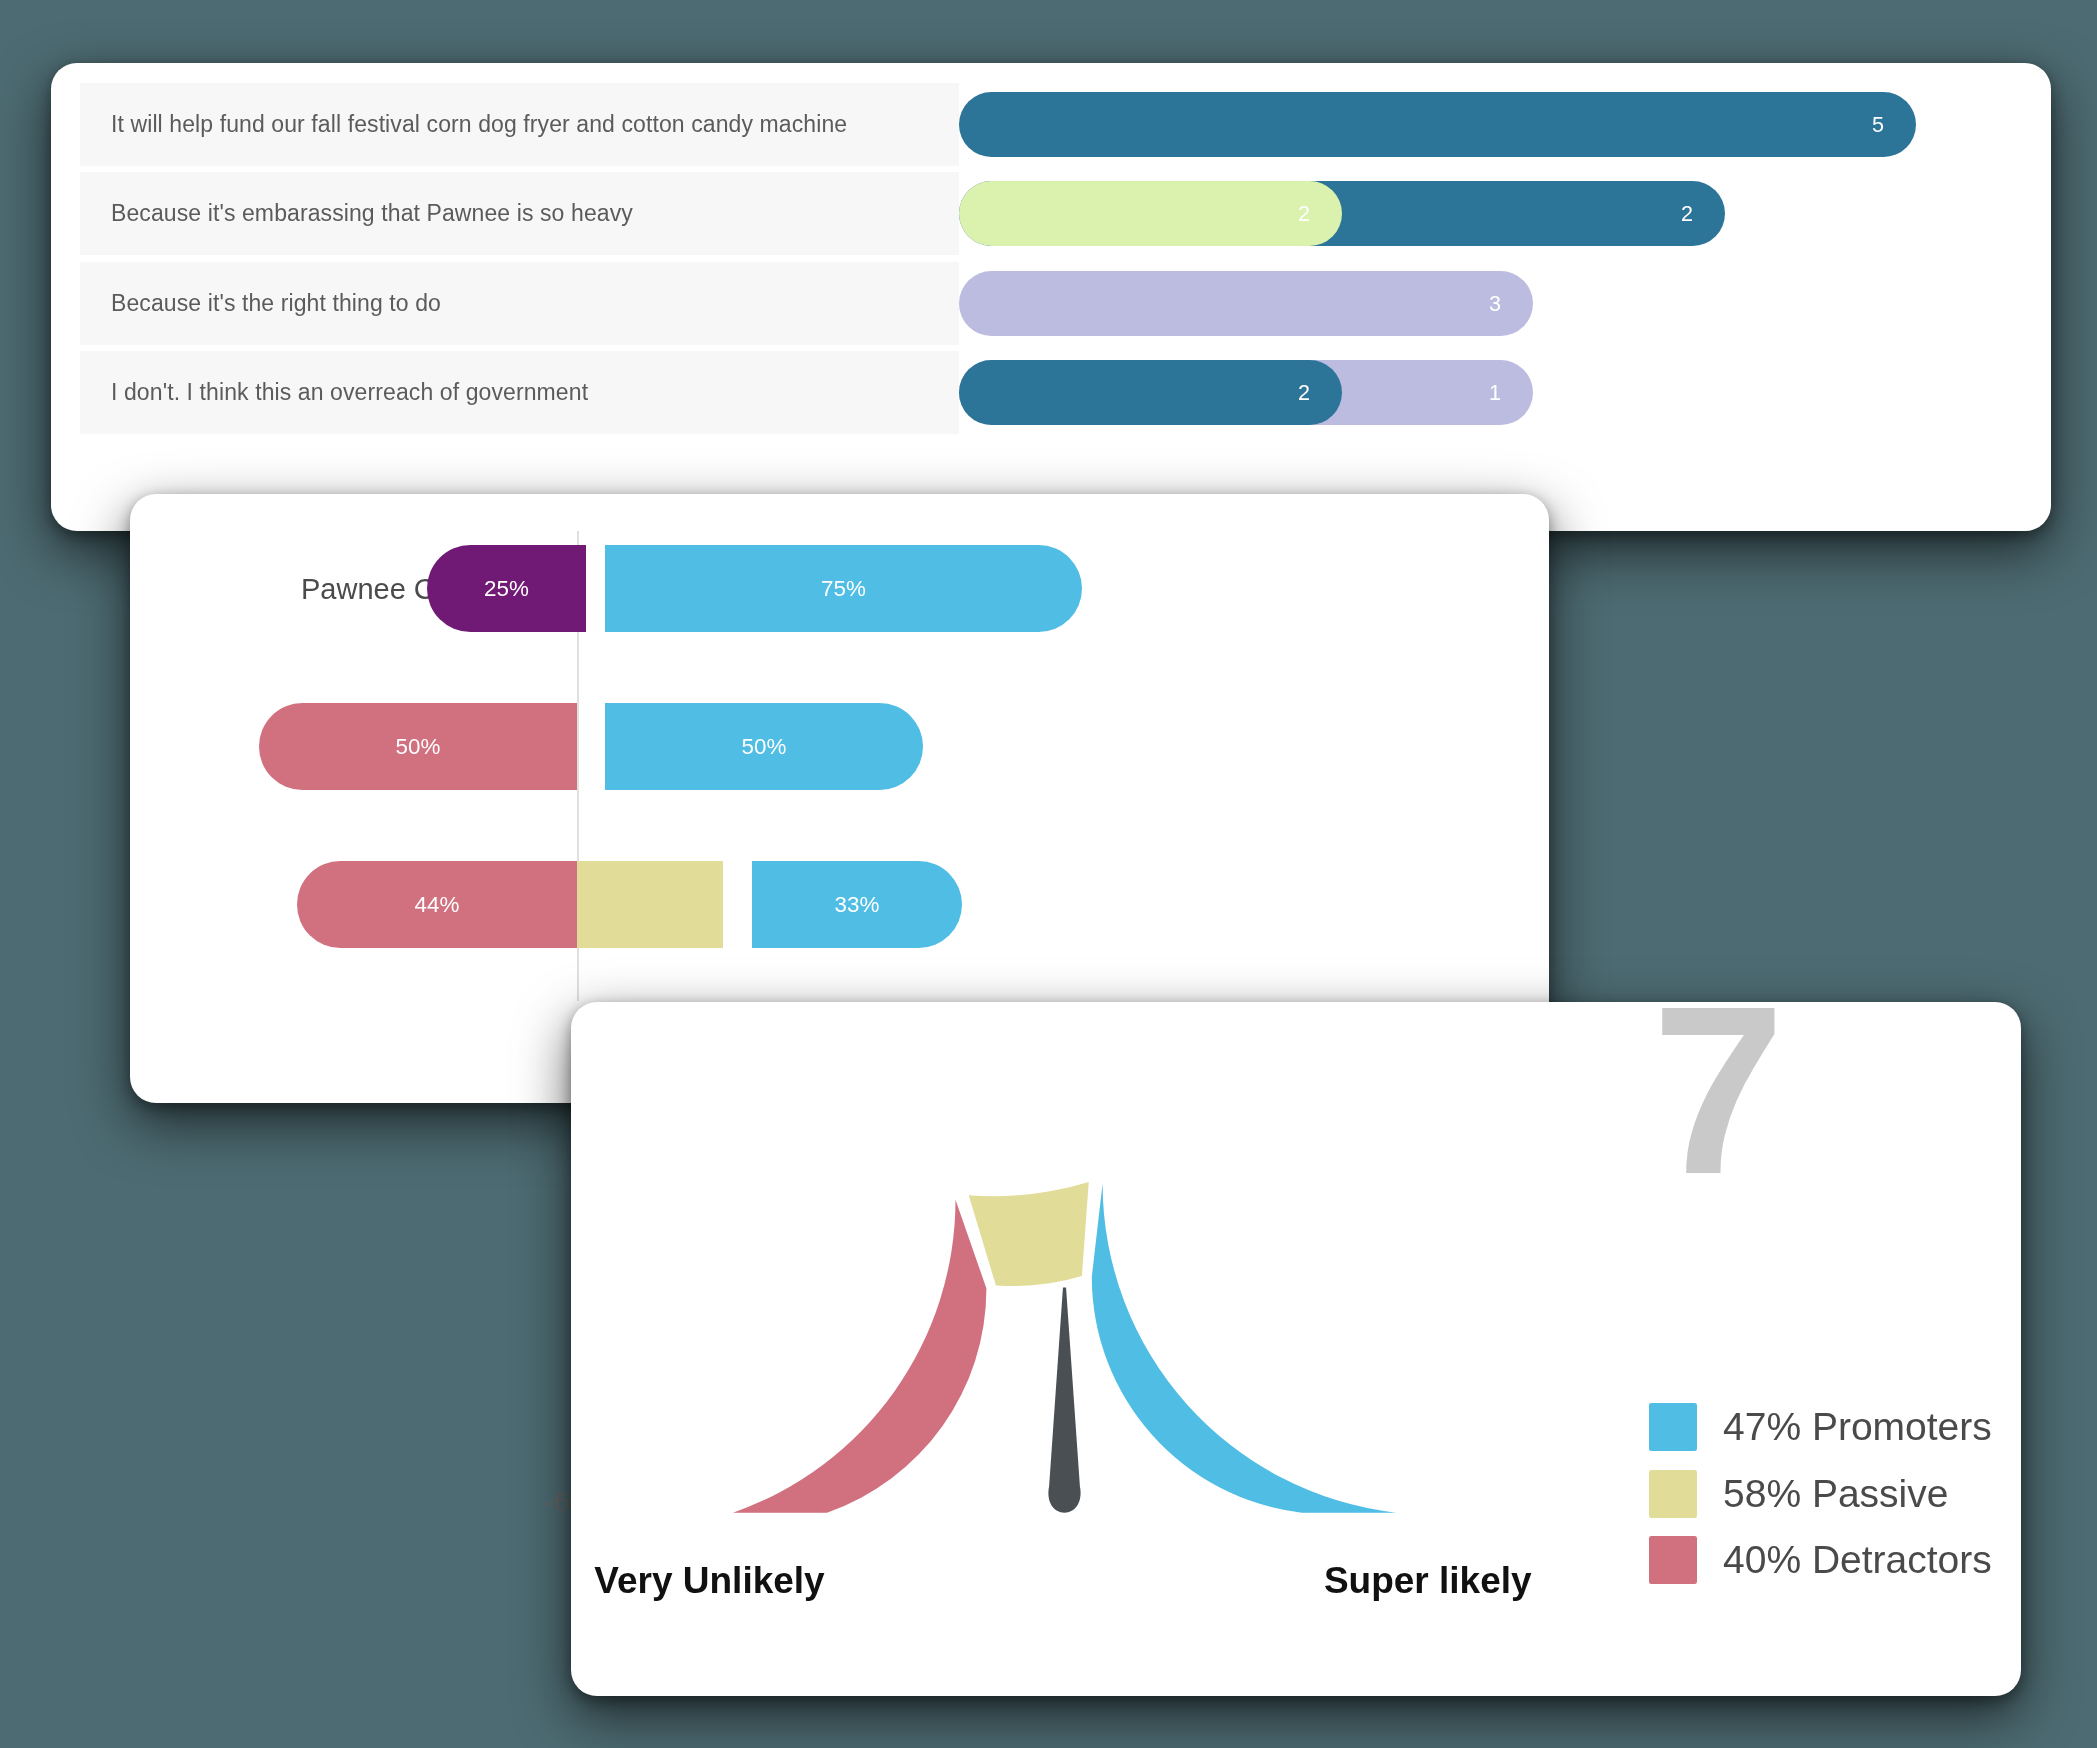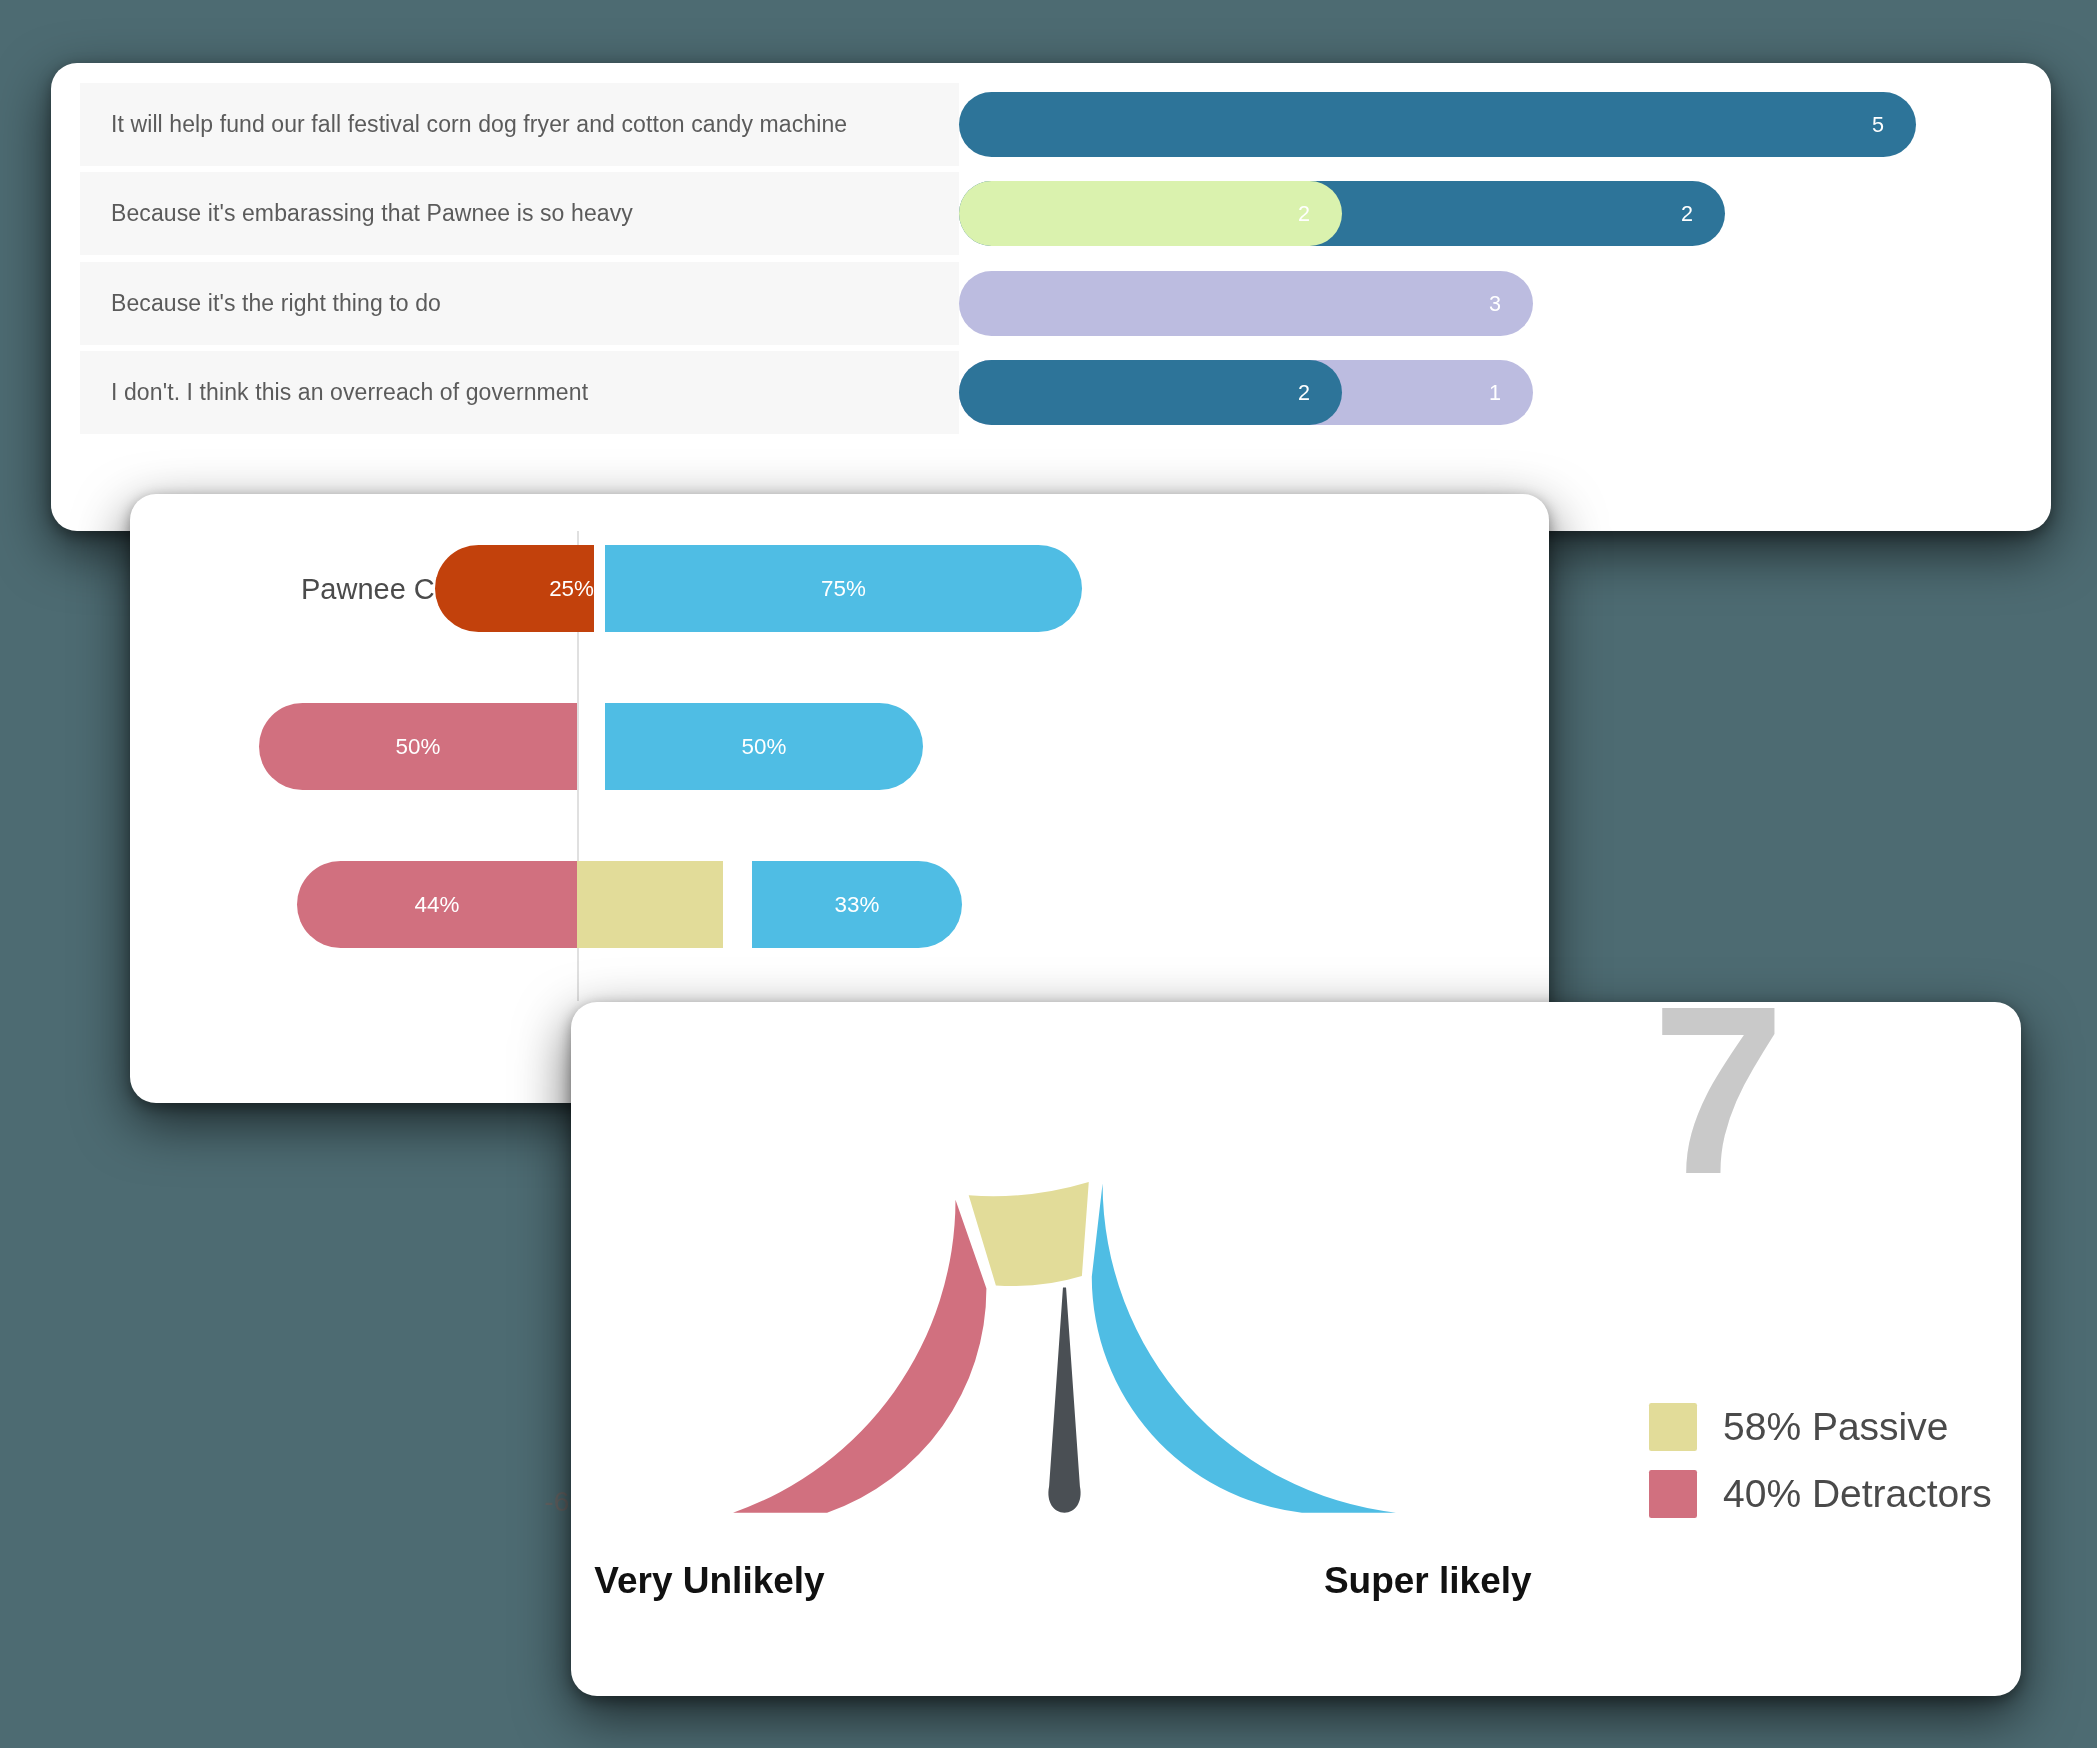--- a/index.html
+++ b/index.html
@@ -153,21 +153,21 @@
       </div>
   </div>
 
   <div class="card" id="card-diverging">
     <div class="dv-inner">
       <div class="dv-axis-line"></div>
       <div id="dv-rows">
           <div class="dv-row" style="top: 48px; height: 93px;">
             <div class="dv-cat">Pawnee City</div>
             <div class="dv-track">
-              <div class="dv-seg left" style="left: 305px; width: 159px; background: #c2410c; justify-content: flex-end;">
+              <div class="dv-seg left" style="left: 297px; width: 159px; background: #701a75;">
                 <span>25%</span>
               </div>
               <div class="dv-seg right" style="left: 447px; width: 477px; background: rgb(79, 189, 228);">
                 <span>75%</span>
               </div>
             </div>
           </div>
           <div class="dv-row" style="top: 206px; height: 93px;">
             <div class="dv-cat">Public Works</div>
             <div class="dv-track">
@@ -228,20 +228,24 @@
         <path id="gauge-needle" d="M600 622 C 586 622 576 608 580 588 L 598 330 L 602 330 L 620 588 C 624 608 614 622 600 622 Z" fill="#4a4f54"></path>
       </svg>
       <div class="gauge-end-label" id="label-left">Very Unlikely</div>
       <div class="gauge-end-label" id="label-right">Super likely</div>
     </div>
 
     <div class="nps-big">7</div>
 
     <div class="legend" id="gauge-legend">
         <div class="legend-row">
+          <div class="legend-swatch" style="background: rgb(79, 189, 228);"></div>
+          <div class="legend-text">47% Promoters</div>
+        </div>
+        <div class="legend-row">
           <div class="legend-swatch" style="background: rgb(226, 220, 153);"></div>
           <div class="legend-text">58% Passive</div>
         </div>
         <div class="legend-row">
           <div class="legend-swatch" style="background: rgb(209, 112, 127);"></div>
           <div class="legend-text">40% Detractors</div>
         </div>
       </div>
   </div>
 

